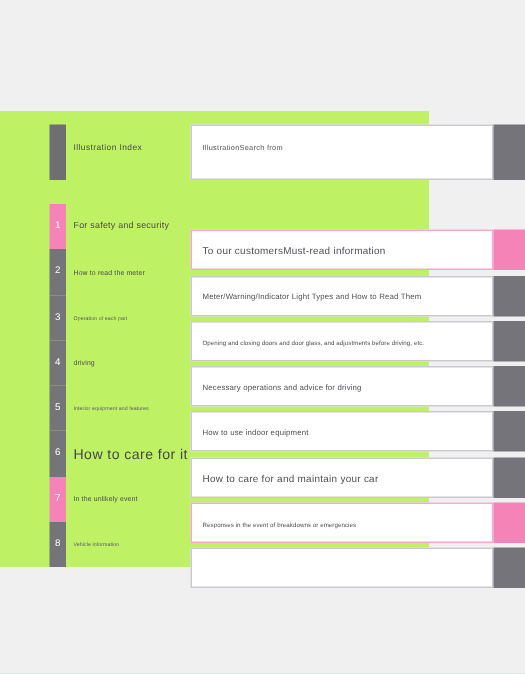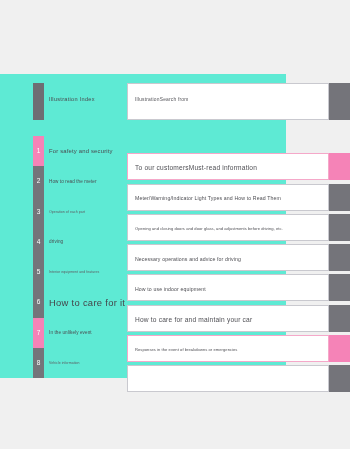--- a/index.html
+++ b/index.html
@@ -15,21 +15,21 @@
     position: relative;
   }
 
   
   #sheet {
     position: absolute;
     left: 0;
     top: 74px;
     width: 286px;
     height: 304px;
-    background: #5eead4;
+    background: #bef264;
   }
 
   
   #header-row {
     position: absolute;
     left: 0;
     top: 9px;
     width: 350px;
     height: 37px;
   }

